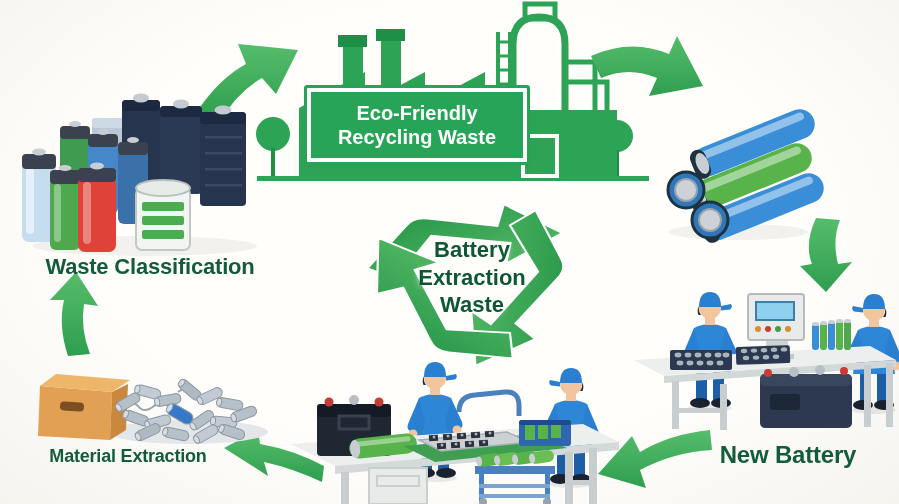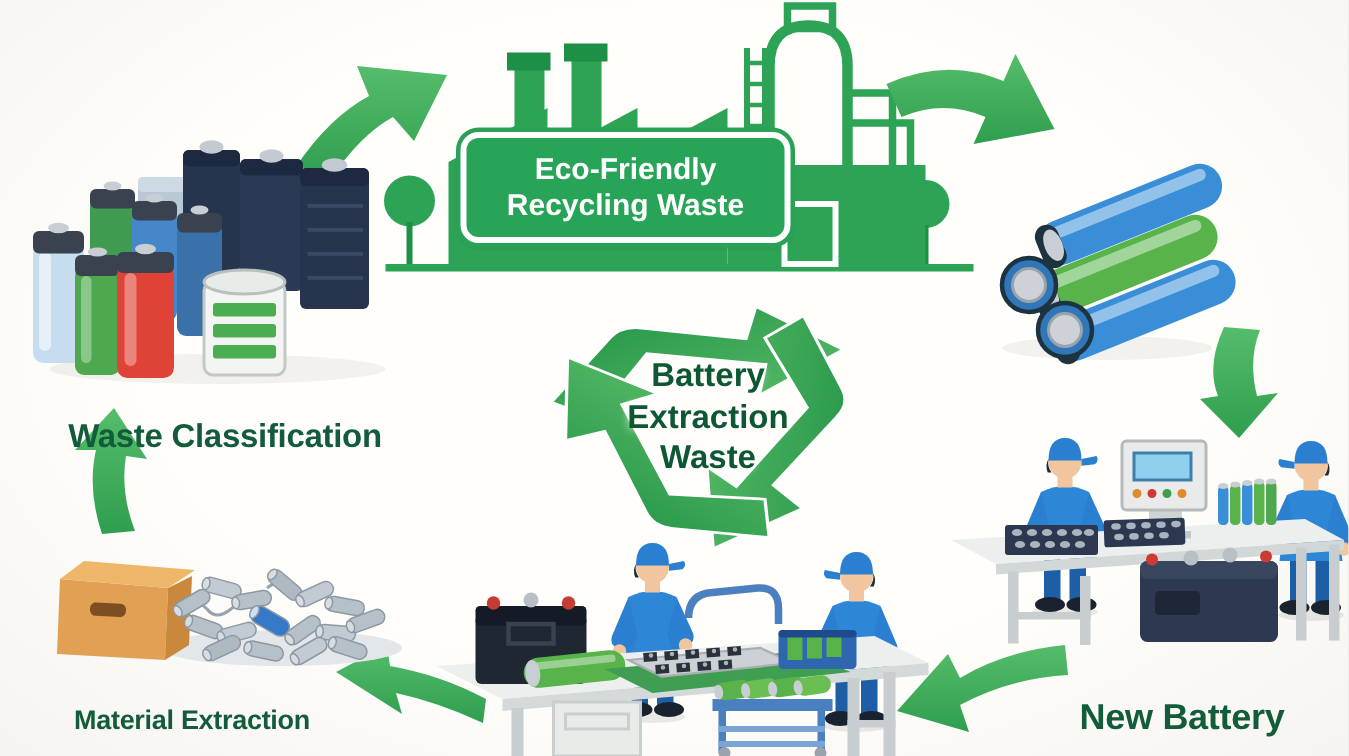--- a/index.html
+++ b/index.html
@@ -4,28 +4,28 @@
 <style>
   html,body{margin:0;padding:0;background:#e9e9e6;}
   .canvas{
     position:relative;width:899px;height:504px;overflow:hidden;
     background:radial-gradient(ellipse at 50% 45%, #fffefb 55%, #f5f4ef 100%);
     font-family:"Liberation Sans",sans-serif;
   }
   .abs{position:absolute;}
   .stage-label{
     position:absolute;font-weight:bold;color:#135c3b;text-align:center;
-    white-space:nowrap;letter-spacing:-0.2px;margin-top:24px;
+    white-space:nowrap;letter-spacing:-0.2px;
   }
   #label-waste{left:28px;top:254px;width:244px;font-size:22px;}
   #label-extraction{left:8px;top:446px;width:240px;font-size:18px;}
   #label-newbattery{left:668px;top:441px;width:240px;font-size:24px;}
   .plant-sign{
     position:absolute;left:52px;top:84px;width:212px;height:66px;
-    background:#28a458;border:4px solid #ffffff;border-radius:12px;
+    background:#28a458;border:4px solid #ffffff;border-radius:1px;
     box-shadow:0 0 0 3px #2aa157, 0 2px 4px rgba(0,0,0,.12);
     display:flex;flex-direction:column;align-items:center;justify-content:center;
     color:#ffffff;font-weight:bold;font-size:20px;line-height:1.2;text-align:center;
   }
   .cycle-text{
     position:absolute;left:0;top:54px;width:320px;text-align:center;
     font-weight:bold;font-size:22px;line-height:1.25;color:#0d5733;
     text-shadow:0 0 6px rgba(255,255,255,.9);
   }
   svg{display:block;overflow:visible;}

